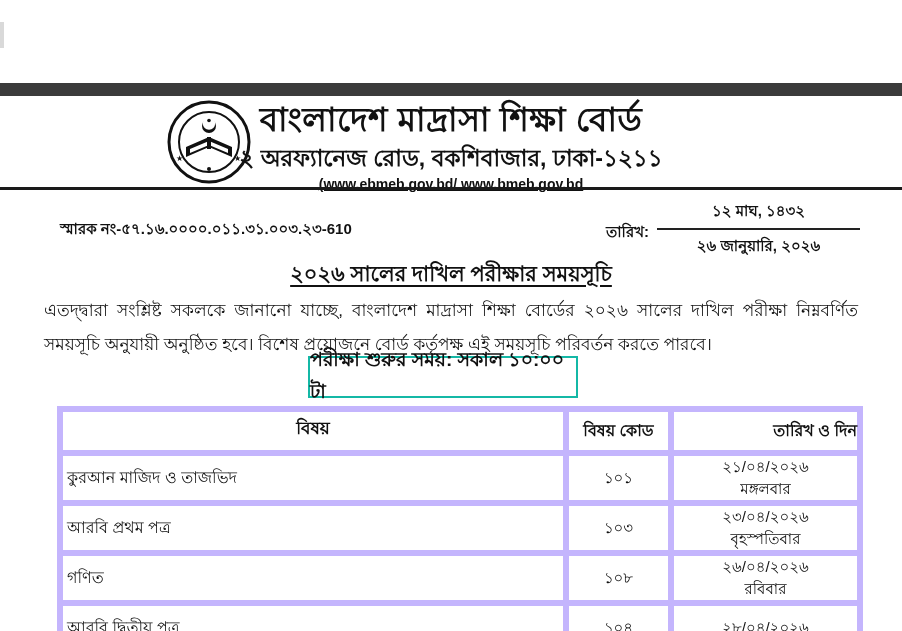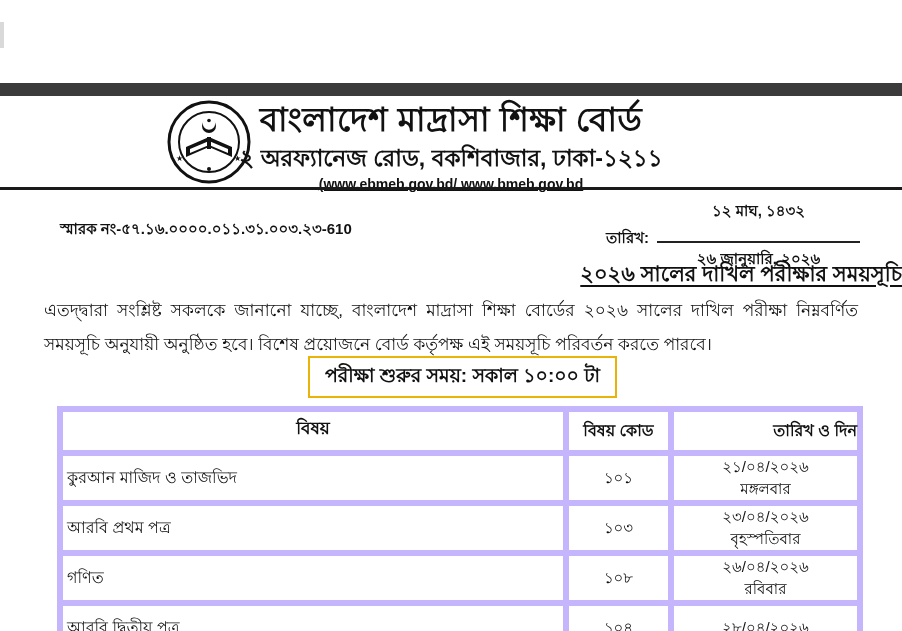--- a/index.html
+++ b/index.html
@@ -18,32 +18,32 @@
   .org-address { font-size:23px; font-weight:bold; line-height:30px; margin-top:3px; }
   .org-website { font-size:14px; font-weight:bold; text-decoration:underline; margin-top:3px; }
 
   .head-rule { position:absolute; top:187px; left:0; width:902px; height:3px; background:#1a1a1a; }
 
   .memo { position:absolute; top:217px; left:60px; font-size:15px; font-weight:bold; }
 
   .date-block { position:absolute; top:199px; left:606px; width:254px; display:flex; align-items:center; gap:8px; }
   .date-label { font-size:15px; font-weight:bold; white-space:nowrap; padding-top:6px; }
   .date-frac { flex:1; }
-  .date-top { text-align:center; font-size:15px; font-weight:bold; padding-bottom:17px; border-bottom:2px solid #222; }
+  .date-top { text-align:center; font-size:15px; font-weight:bold; padding-bottom:4px; border-bottom:2px solid #222; }
   .date-bottom { text-align:center; font-size:15px; font-weight:bold; padding-top:4px; }
 
-  .notice-title { position:absolute; top:258px; left:0; width:902px; text-align:right;
+  .notice-title { position:absolute; top:258px; left:0; width:902px; text-align:center;
                   font-size:21px; font-weight:bold; }
   .notice-title span { text-decoration:underline; text-underline-offset:4px; }
 
   .notice-body { position:absolute; top:294px; left:44px; width:814px; font-size:17px;
                  line-height:34px; text-align:justify; font-weight:400; }
 
-  .time-box { position:absolute; top:356px; left:308px; width:309px; height:42px;
-              border:2px solid #eab308; display:flex; align-items:center; justify-content:center;
+  .time-box { position:absolute; top:356px; left:308px; width:270px; height:42px;
+              border:2px solid #14b8a6; display:flex; align-items:center; justify-content:center;
               font-size:19px; font-weight:bold; background:#fff; }
 
   table.schedule { position:absolute; top:406px; left:57px; width:800px;
                    border-collapse:collapse; table-layout:fixed; }
   table.schedule th, table.schedule td { border:6px solid #c4b5fd; }
   th.col-subject { width:506px; height:44px; vertical-align:top; padding-top:3px;
                    font-size:17px; font-weight:bold; text-align:center; }
   th.col-code { width:105px; font-size:16px; font-weight:bold; text-align:center; vertical-align:middle; }
   th.col-date { width:189px; font-size:16px; font-weight:bold; text-align:right; vertical-align:middle; }
   td.cell-subject { height:50px; padding-left:4px; font-size:16px; font-weight:500; text-align:left; vertical-align:middle; }

